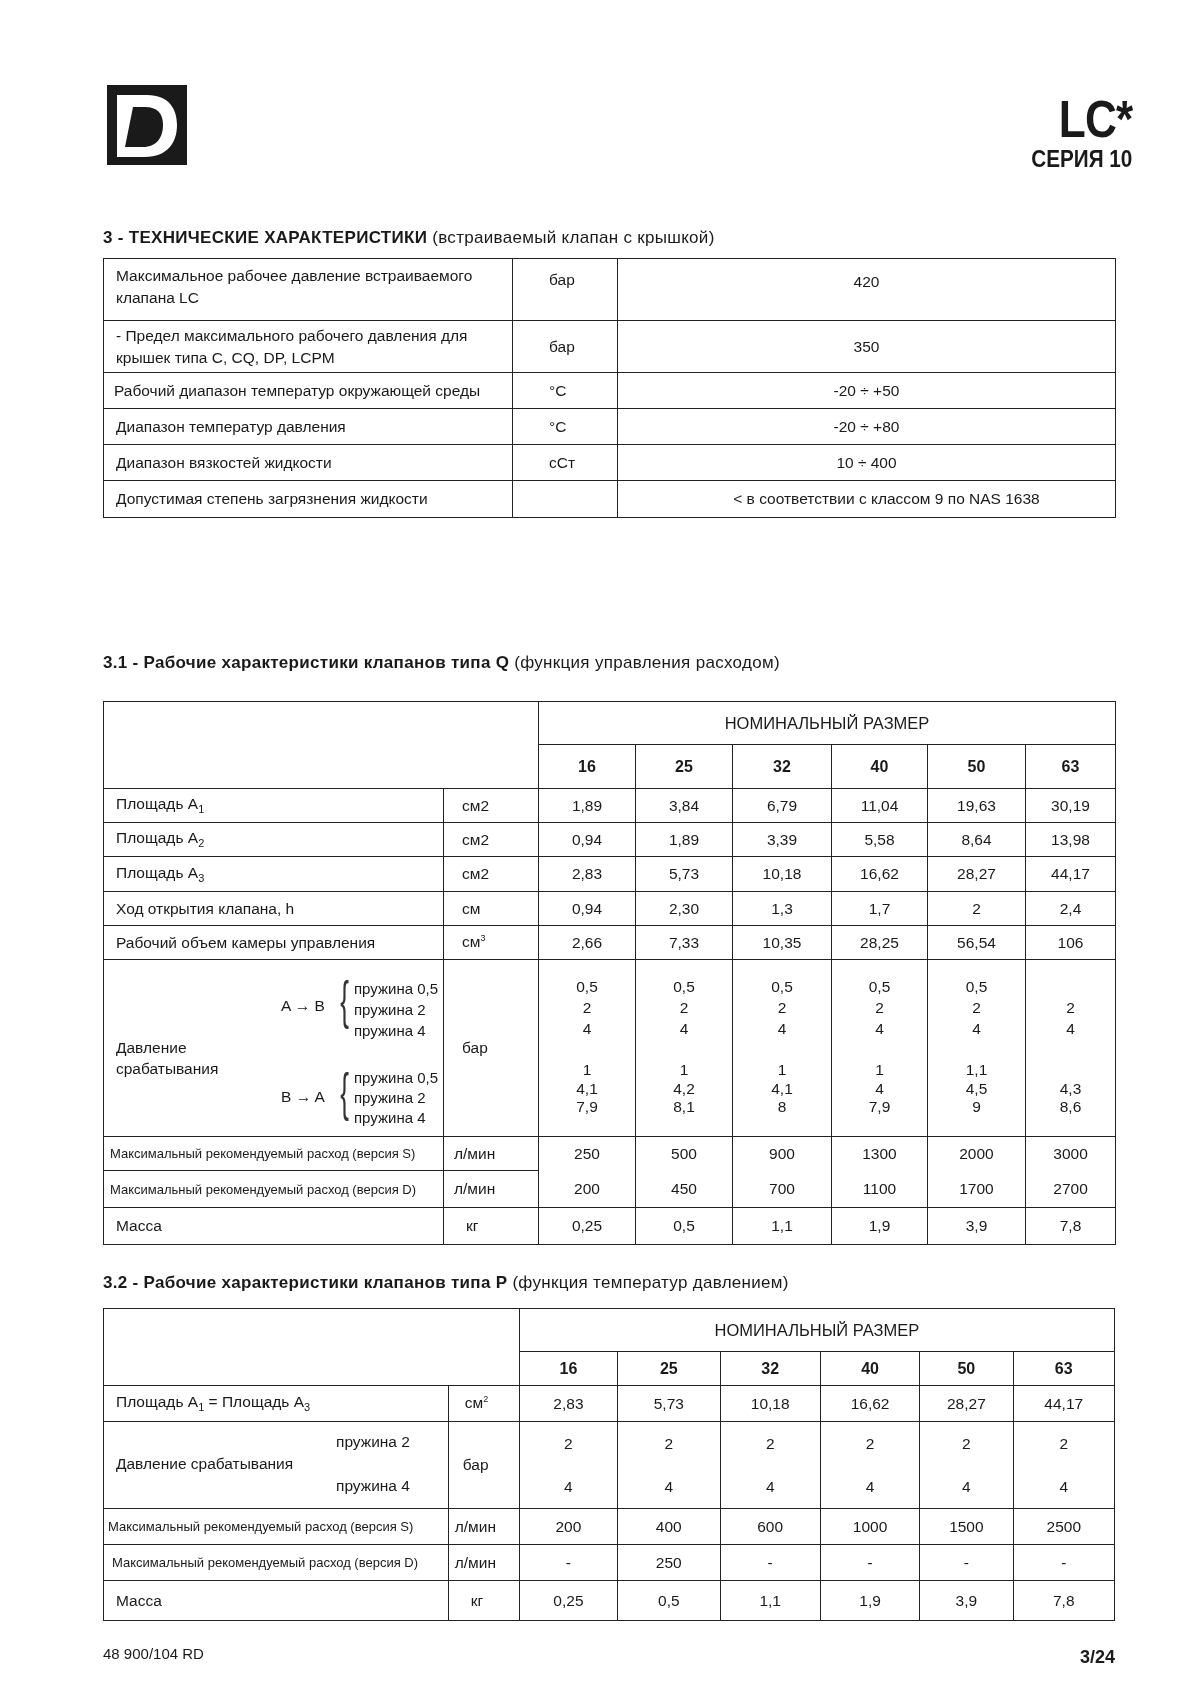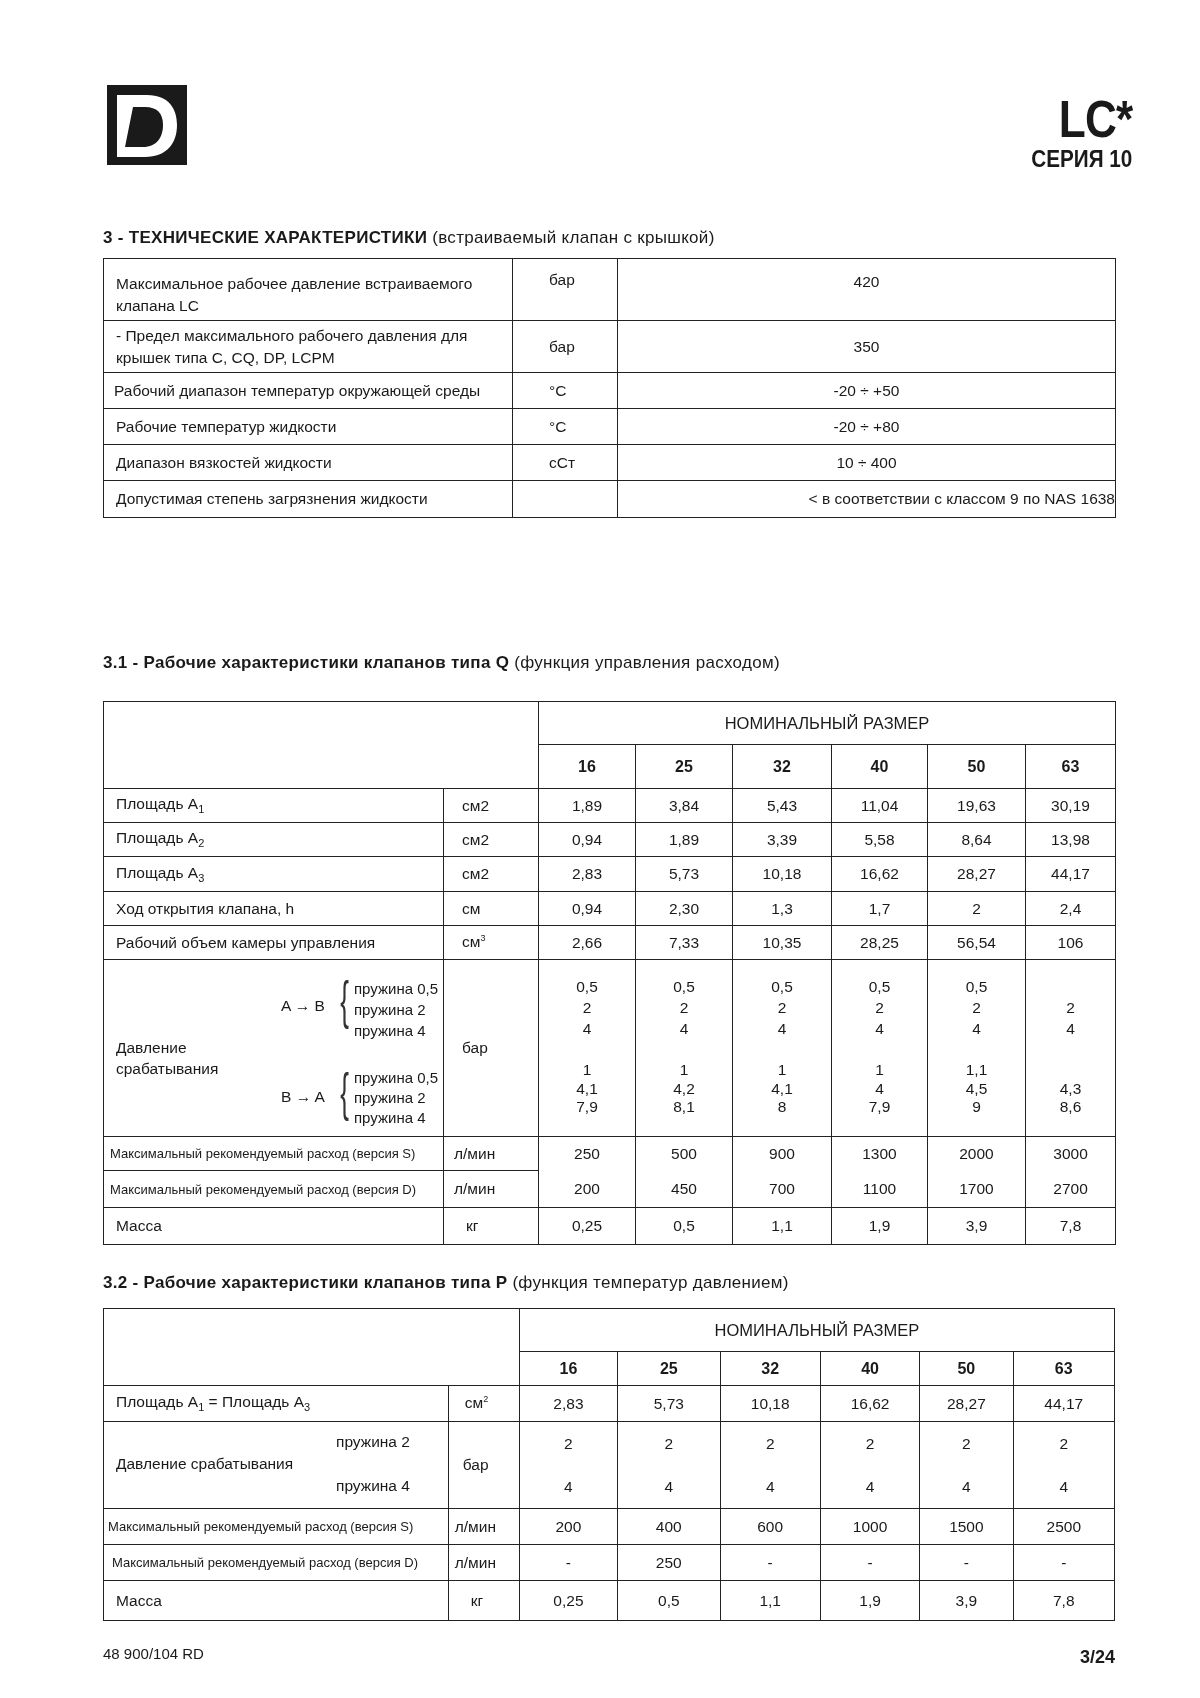--- a/index.html
+++ b/index.html
@@ -44,48 +44,48 @@
   <span>(встраиваемый клапан с крышкой)</span>
 </div>
 <table class="t1" style="top:258px; width:1012px;">
   <colgroup>
       <col style="width:409px">
       <col style="width:105px">
       <col style="width:498px">
     </colgroup>
   <tbody>
       <tr style="height:62px">
-    <td class="lbl" style="vertical-align:top;padding-top:14px">Максимальное рабочее давление встраиваемого клапана LC</td>
+    <td class="lbl" style="vertical-align:top;padding-top:6px">Максимальное рабочее давление встраиваемого клапана LC</td>
     <td class="unit" style="vertical-align:top;padding-top:12px">бар</td>
     <td class="val" style="vertical-align:top;padding-top:12px">420</td>
   </tr>
   <tr style="height:52px">
     <td class="lbl" style="padding-left:12px">- Предел максимального рабочего давления для крышек типа C, CQ, DP, LCPM</td>
     <td class="unit">бар</td>
     <td class="val">350</td>
   </tr>
   <tr style="height:36px">
     <td class="lbl" style="padding-left:10px">Рабочий диапазон температур окружающей среды</td>
     <td class="unit">°C</td>
     <td class="val">-20 ÷ +50</td>
   </tr>
   <tr style="height:36px">
-    <td class="lbl">Рабочие температур жидкости</td>
+    <td class="lbl">Диапазон температур давления</td>
     <td class="unit">°C</td>
     <td class="val">-20 ÷ +80</td>
   </tr>
   <tr style="height:36px">
     <td class="lbl">Диапазон вязкостей жидкости</td>
     <td class="unit">сСт</td>
     <td class="val">10 ÷ 400</td>
   </tr>
   <tr style="height:37px">
     <td class="lbl">Допустимая степень загрязнения жидкости</td>
     <td class="unit"></td>
-    <td class="val" style="text-align:right;padding-left:40px">&lt; в соответствии с классом 9 по NAS 1638</td>
+    <td class="val" style="text-align:center;padding-left:40px">&lt; в соответствии с классом 9 по NAS 1638</td>
   </tr>
 </tbody>
   </table>
 
 <div class="sec-title" style="top:653px;">
   <b>3.1 - Рабочие характеристики клапанов типа Q</b>
   <span>(функция управления расходом)</span>
 </div>
 <table style="top:701px; width:1012px;">
   <colgroup>
@@ -109,21 +109,21 @@
     <td class="hdr-num">32</td>
     <td class="hdr-num">40</td>
     <td class="hdr-num">50</td>
     <td class="hdr-num">63</td>
   </tr>
   <tr style="height:34px">
     <td class="lbl2"><span>Площадь A</span><sub>1</sub></td>
     <td style="padding-left:18px">см2</td>
     <td class="c">1,89</td>
     <td class="c">3,84</td>
-    <td class="c">5,43</td>
+    <td class="c">6,79</td>
     <td class="c">11,04</td>
     <td class="c">19,63</td>
     <td class="c">30,19</td>
   </tr>
   <tr style="height:34px">
     <td class="lbl2"><span>Площадь A</span><sub>2</sub></td>
     <td style="padding-left:18px">см2</td>
     <td class="c">0,94</td>
     <td class="c">1,89</td>
     <td class="c">3,39</td>

